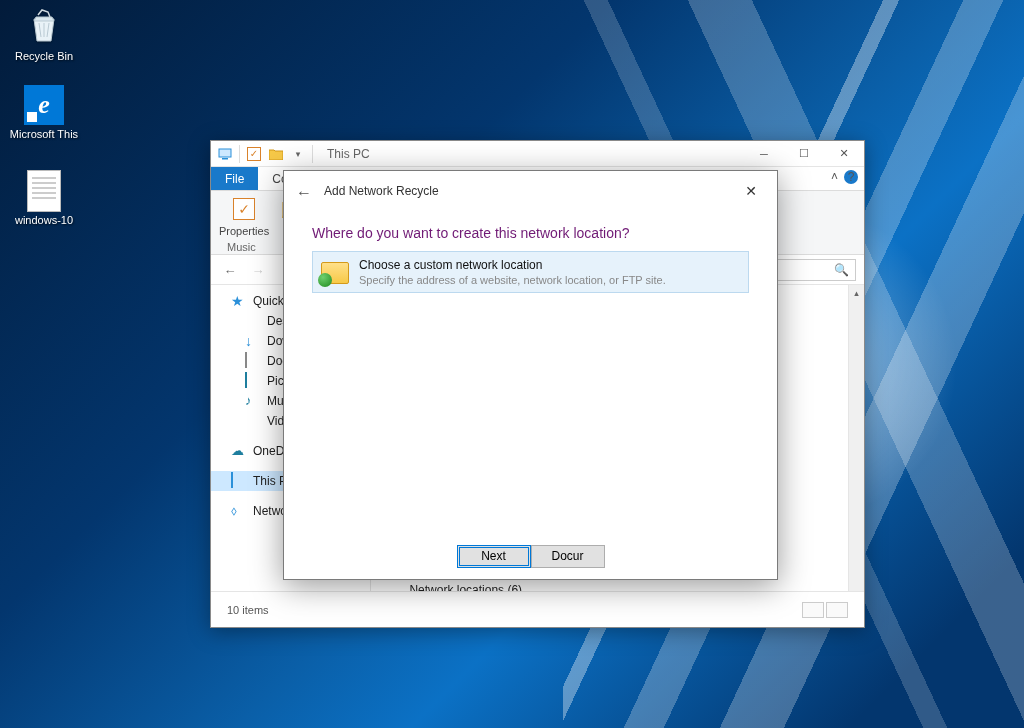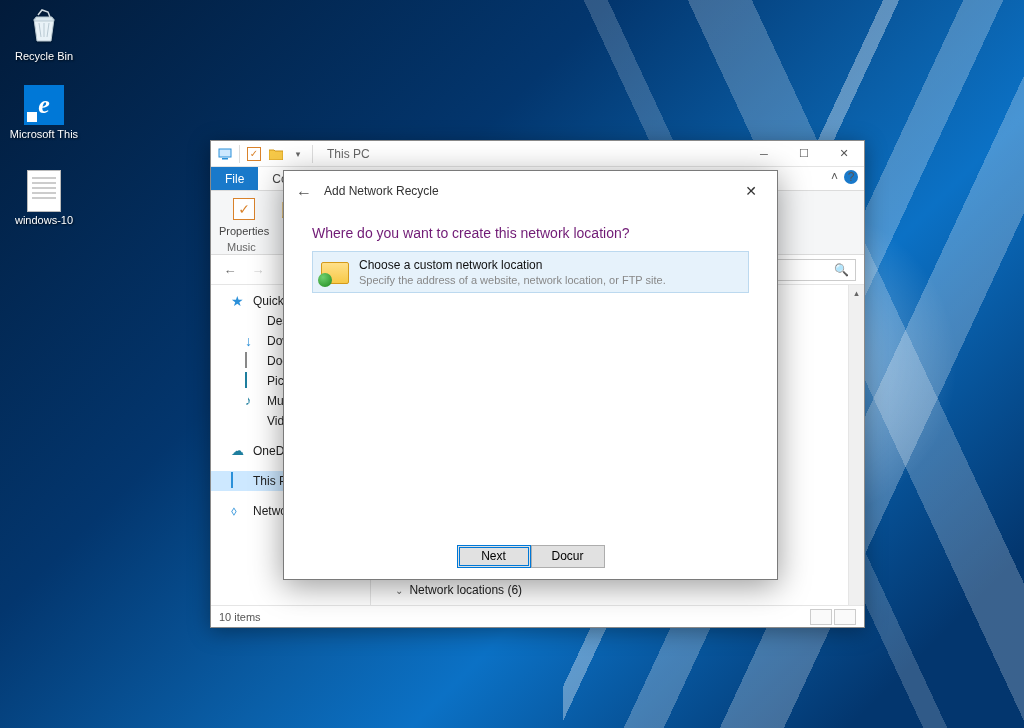--- a/index.html
+++ b/index.html
@@ -90,21 +90,21 @@
 .network-ico { color:#2b90d9; font-size:13px; }
 
 .content { flex:1; position:relative; overflow:hidden; }
 .content-scroll { position:absolute; right:0; top:0; bottom:0; width:16px; background:#f0f0f0; border-left:1px solid #e5e5e5; }
 .content-scroll .arrow { height:16px; display:flex; align-items:center; justify-content:center; color:#666; font-size:9px; cursor:pointer; }
 .content-inner { padding:8px 24px; color:#333; }
 .section-head { display:flex; align-items:center; gap:6px; font-size:12px; color:#222; margin:6px 0; cursor:pointer; }
 .section-head .chev { color:#666; font-size:10px; }
 .netloc-item { display:flex; align-items:center; gap:8px; padding:4px 0 4px 26px; font-size:12px; color:#444; }
 
-.statusbar { height:22px; border-top:1px solid #e5e5e5; display:flex; align-items:center; padding:0 8px; font-size:11px; color:#555;gap:47px; }
+.statusbar { height:36px; border-top:1px solid #e5e5e5; display:flex; align-items:center; padding:0 16px; font-size:11px; color:#555;gap:47px; }
 .statusbar .viewbtns { margin-left:auto; display:flex; gap:2px; }
 .viewbtn { width:22px; height:16px; border:1px solid #ccc; background:#fafafa; cursor:pointer; }
 
 
 .wizard {
   position:absolute; left:283px; top:170px; width:495px; height:410px;
   background:#fff; border:1px solid #7a7a7a; box-shadow:0 6px 30px rgba(0,0,0,0.4);
   display:flex; flex-direction:column; font-size:12px; z-index:10;
 }
 .wiz-head { height:40px; display:flex; align-items:center; padding:0 12px; gap:12px; }

